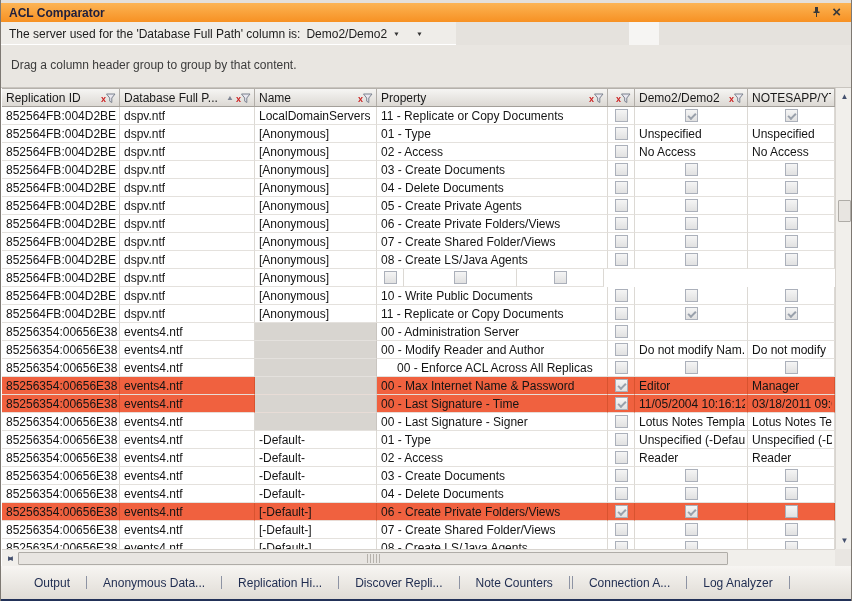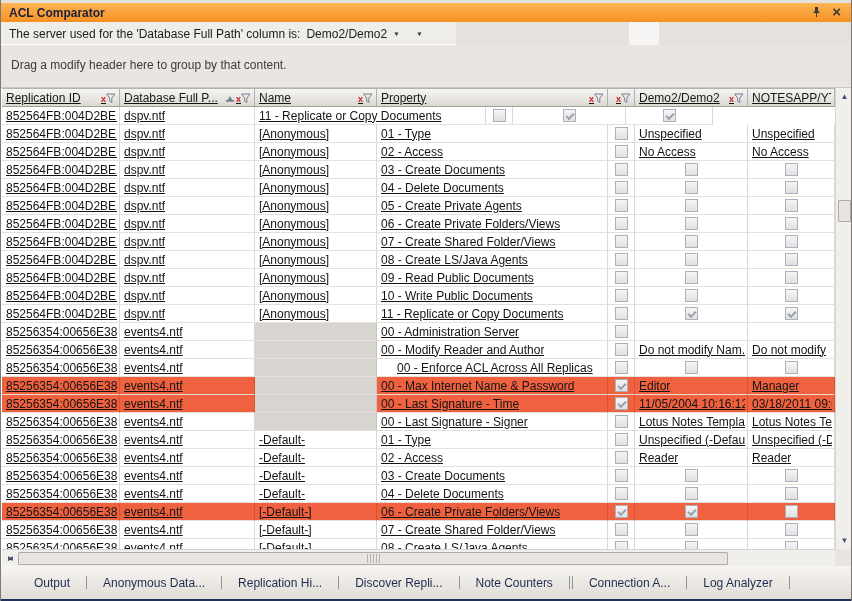--- a/index.html
+++ b/index.html
@@ -24,21 +24,21 @@
   #toolbar .seg.a{left:455px;width:173px;}
   #toolbar .seg.b{left:658px;width:194px;}
   #toolbar .gap{position:absolute;top:0;left:628px;width:30px;height:23px;background:#f6f5f3;}
   #toolbar .content{position:absolute;left:8px;top:0;height:23px;display:flex;align-items:center;gap:6px;color:#1c1c1c;}
   .dd-arrow{font-size:7px;color:#333;transform:scaleY(0.9);}
   .dd-arrow.second{margin-left:10px;}
   
   #grouppanel{position:absolute;left:0;top:45px;width:100%;height:43px;background:#e9e6e1;border-bottom:1px solid #c9c5bf;}
   #grouppanel .hint{position:absolute;left:10px;top:13px;color:#3b3b3b;}
   
-  #grid{position:absolute;left:1px;top:88px;width:839px;text-decoration:underline;}
+  #grid{position:absolute;left:1px;top:88px;width:839px;}
   #grid-header{display:flex;height:19px;background:linear-gradient(#f6f5f3,#dcd9d4);border-bottom:1px solid #a39f99;border-top:1px solid #b5b1ab;}
   .hcell{display:flex;align-items:center;border-right:1px solid #b2aea8;padding:0 3px 0 4px;overflow:hidden;white-space:nowrap;}
   .hlabel{flex:1 1 auto;overflow:hidden;color:#1a1a1a;}
   .hicons{display:flex;align-items:center;gap:2px;flex:0 0 auto;}
   .sort-asc{font-size:8px;color:#7e8594;transform:scaleY(0.85);}
   .filter{display:inline-flex;align-items:flex-end;height:12px;cursor:pointer;}
   .filter .fx{color:#cc2222;font-weight:bold;font-size:9px;line-height:9px;margin-right:-1px;}
   #grid-body{height:442px;overflow:hidden;background:#fff;}
   .row{display:flex;height:18px;}
   .cell{border-right:1px solid #dcd9d4;border-bottom:1px solid #e4e1dd;overflow:hidden;white-space:nowrap;
@@ -96,21 +96,21 @@
     <div class="seg b"></div>
     <div class="content">
       <span>The server used for the 'Database Full Path' column is:</span>
       <span>Demo2/Demo2</span>
       <span class="dd-arrow">▼</span>
       <span class="dd-arrow second">▼</span>
     </div>
   </div>
 
   <div id="grouppanel">
-    <span class="hint">Drag a modify header here to group by that content.</span>
+    <span class="hint">Drag a column header group to group by that content.</span>
   </div>
 
   <div id="grid">
     <div id="grid-header">
         <div class="hcell" style="width: 118px;">
           <span class="hlabel">Replication ID</span>
           <span class="hicons">
             <span class="filter">
               <span class="fx">x</span>
               <svg width="11" height="11">
@@ -181,20 +181,23 @@
         </div>
       </div>
     <div id="grid-body">
         <div class="row">
           <div class="cell" style="width: 118px;">
             <span class="ctext">852564FB:004D2BEB</span>
           </div>
           <div class="cell" style="width: 135px;">
             <span class="ctext">dspv.ntf</span>
           </div>
+          <div class="cell" style="width: 122px;">
+            <span class="ctext">LocalDomainServers</span>
+          </div>
           <div class="cell" style="width: 231px;">
             <span class="ctext">11 - Replicate or Copy Documents</span>
           </div>
           <div class="cell center" style="width: 27px;">
             <span class="cb"></span>
           </div>
           <div class="cell center" style="width: 113px;">
             <span class="cb checked"></span>
           </div>
           <div class="cell center" style="width: 87px;">
@@ -387,23 +390,20 @@
         </div>
         <div class="row">
           <div class="cell" style="width: 118px;">
             <span class="ctext">852564FB:004D2BEB</span>
           </div>
           <div class="cell" style="width: 135px;">
             <span class="ctext">dspv.ntf</span>
           </div>
           <div class="cell" style="width: 122px;">
             <span class="ctext">[Anonymous]</span>
-          </div>
-          <div class="cell" style="width: 231px;">
-            <span class="ctext">09 - Read Public Documents</span>
           </div>
           <div class="cell center" style="width: 27px;">
             <span class="cb"></span>
           </div>
           <div class="cell center" style="width: 113px;">
             <span class="cb"></span>
           </div>
           <div class="cell center" style="width: 87px;">
             <span class="cb"></span>
           </div>

